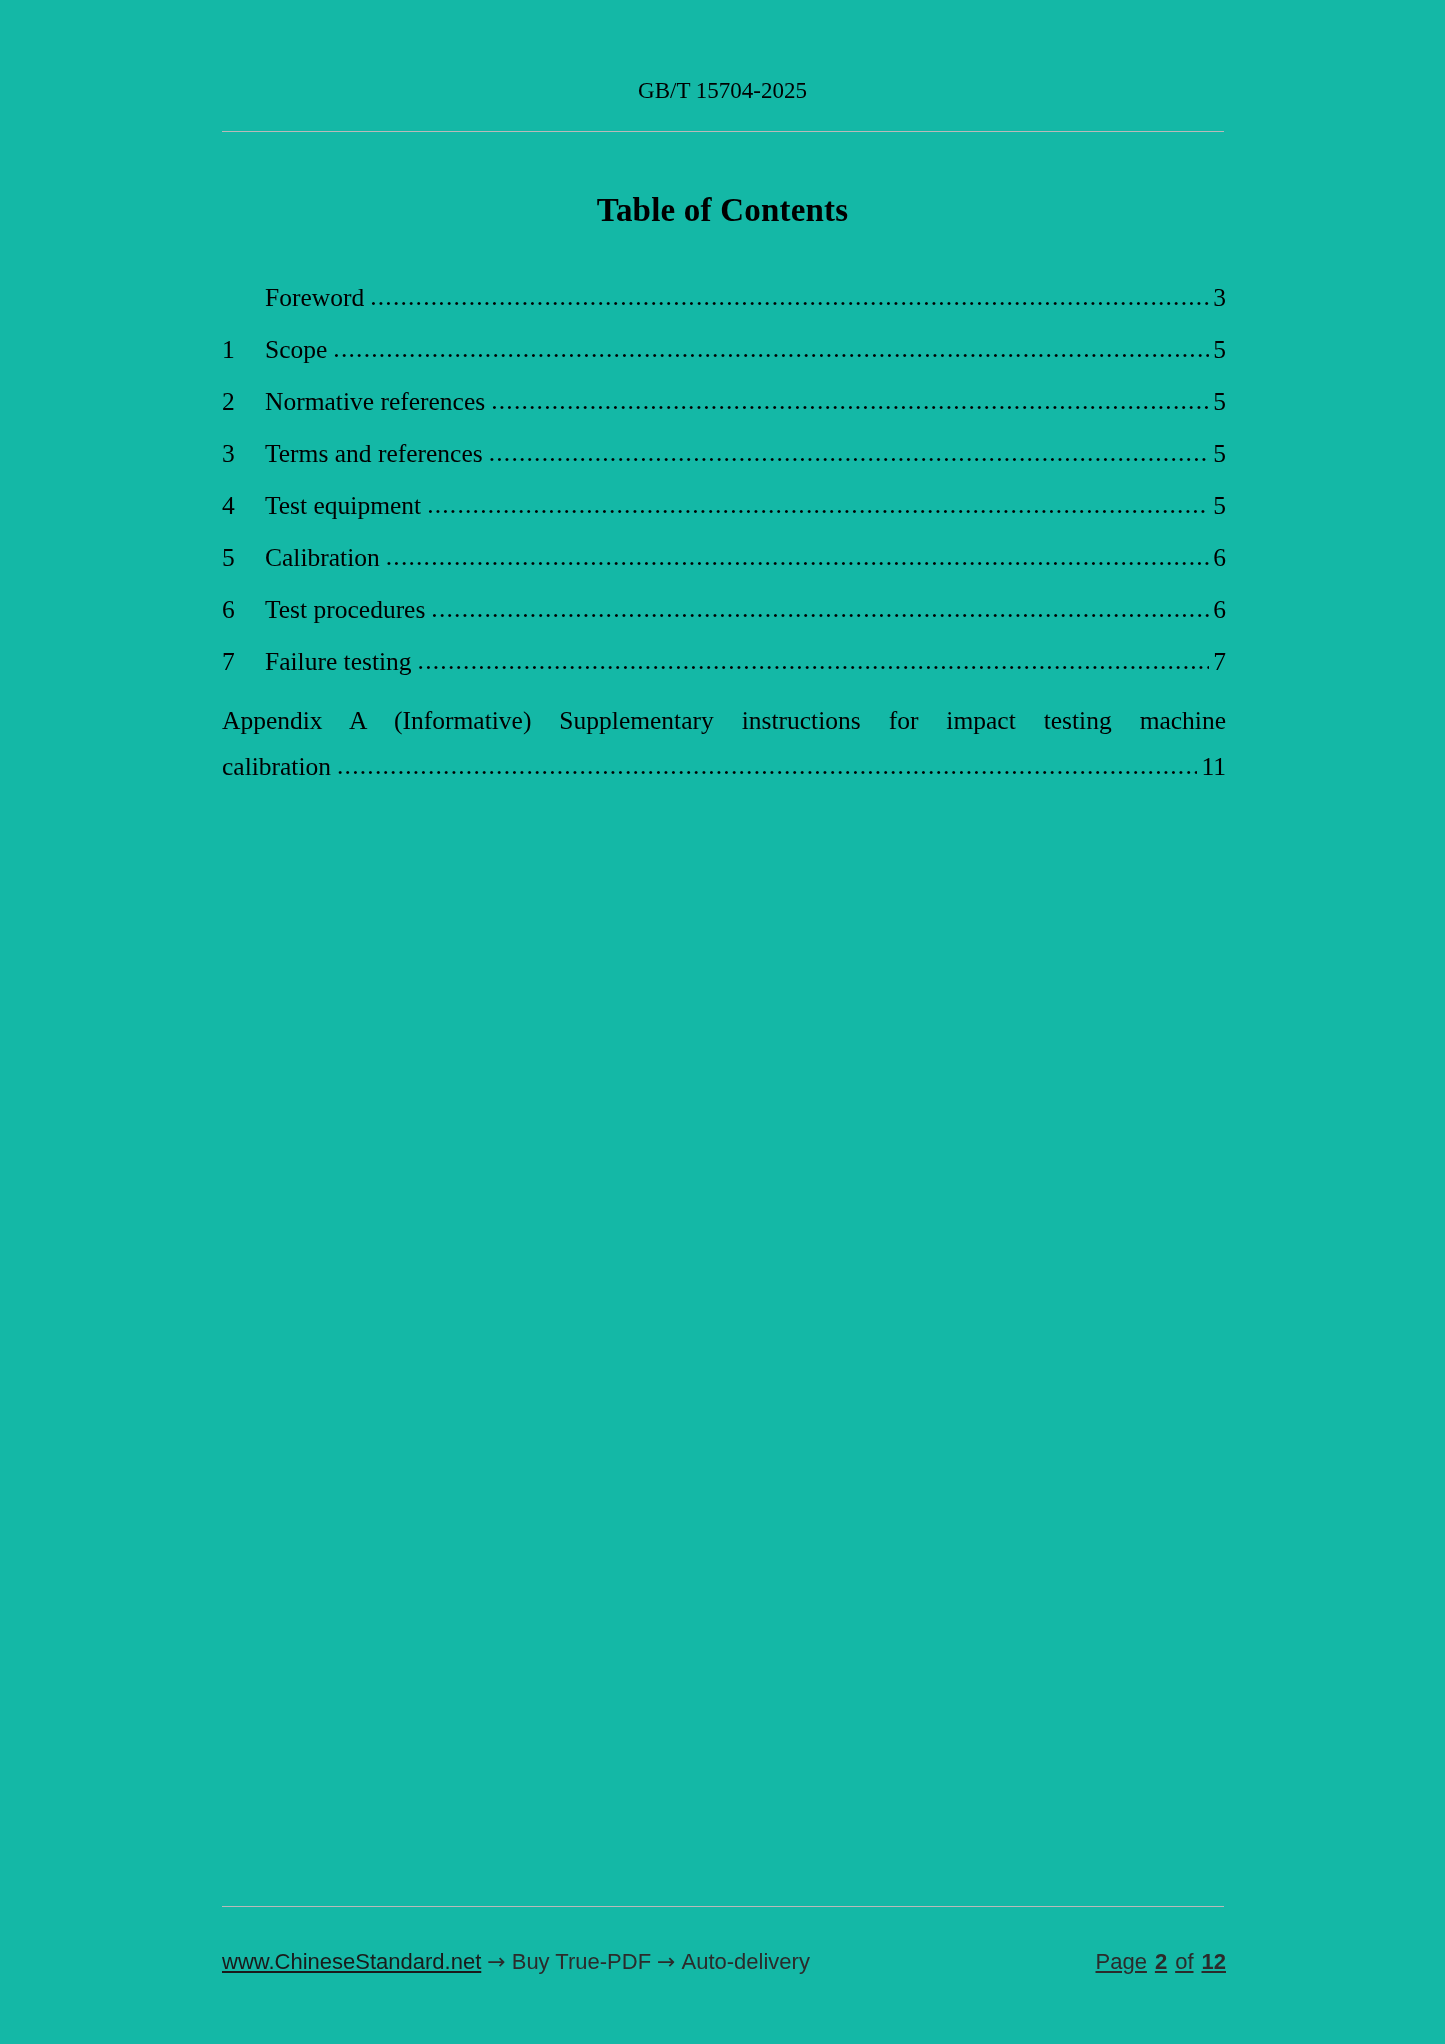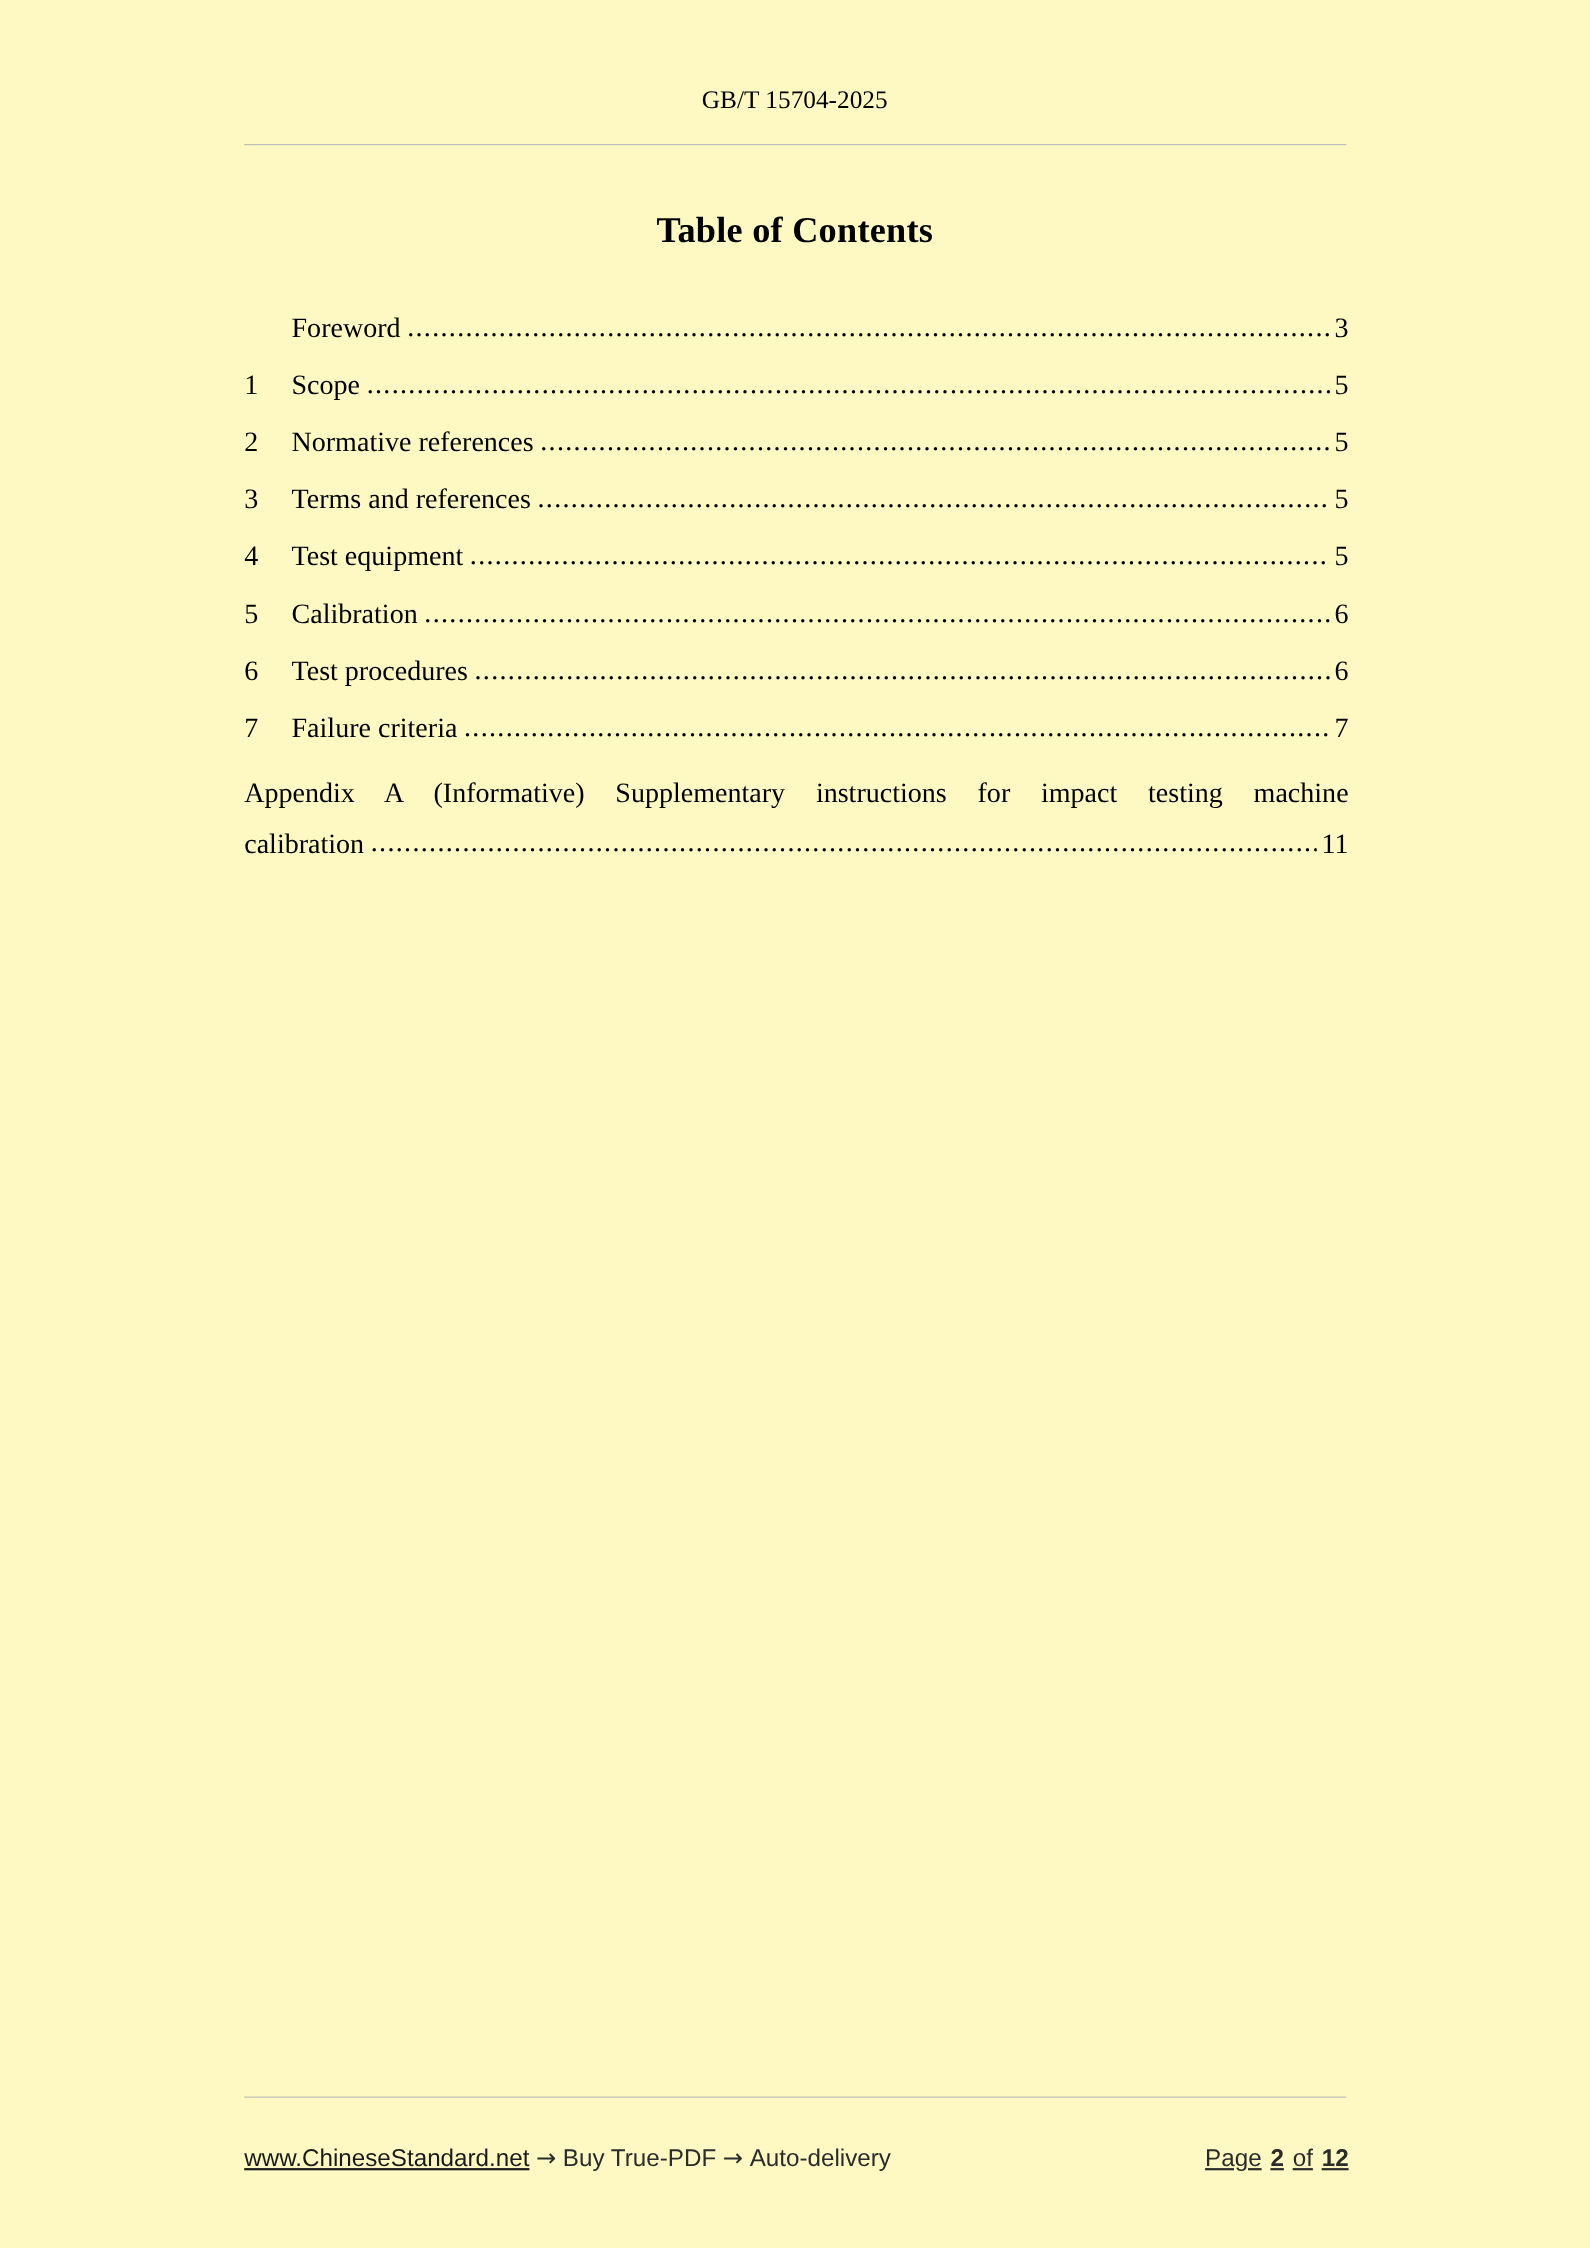--- a/index.html
+++ b/index.html
@@ -12,21 +12,21 @@
     height: 2044px;
     font-family: "Liberation Serif", serif;
     color: #000000;
     position: relative;
   }
   .page {
     position: absolute;
     top: 0; left: 0;
     width: 1445px;
     height: 2044px;
-    background: #fef9c3;
+    background: #14b8a6;
   }
   .header {
     position: absolute;
     top: 78px;
     left: 0;
     width: 1445px;
     text-align: center;
     font-size: 23px;
     font-family: "Liberation Serif", serif;
     color: #000000;
@@ -200,21 +200,21 @@
 
     <div class="toc-row">
       <span class="toc-num">6</span>
       <span class="toc-label">Test procedures</span>
       <span class="toc-dots">............................................................................................................................................................................................................................</span>
       <span class="toc-page">6</span>
     </div>
 
     <div class="toc-row">
       <span class="toc-num">7</span>
-      <span class="toc-label">Failure criteria</span>
+      <span class="toc-label">Failure testing</span>
       <span class="toc-dots">............................................................................................................................................................................................................................</span>
       <span class="toc-page">7</span>
     </div>
 
     <div class="toc-appendix">
       <span class="appendix-line1">Appendix A (Informative) Supplementary instructions for impact testing machine</span>
       <span class="appendix-line2">
         <span class="toc-label">calibration</span>
         <span class="toc-dots">............................................................................................................................................................................................................................</span>
         <span class="toc-page">11</span>

